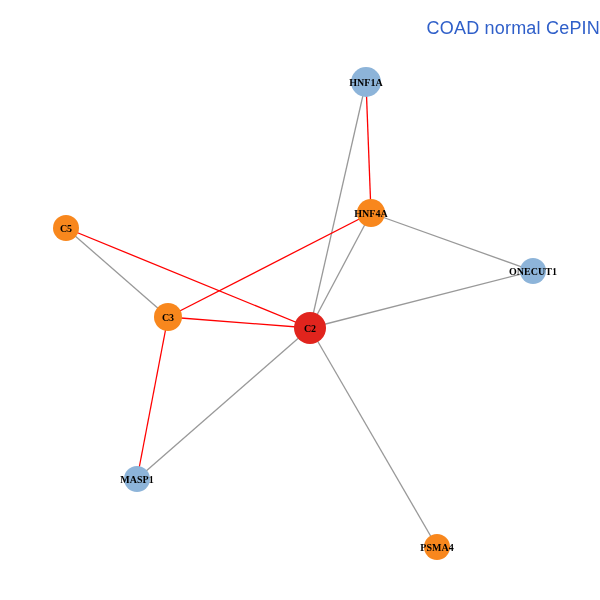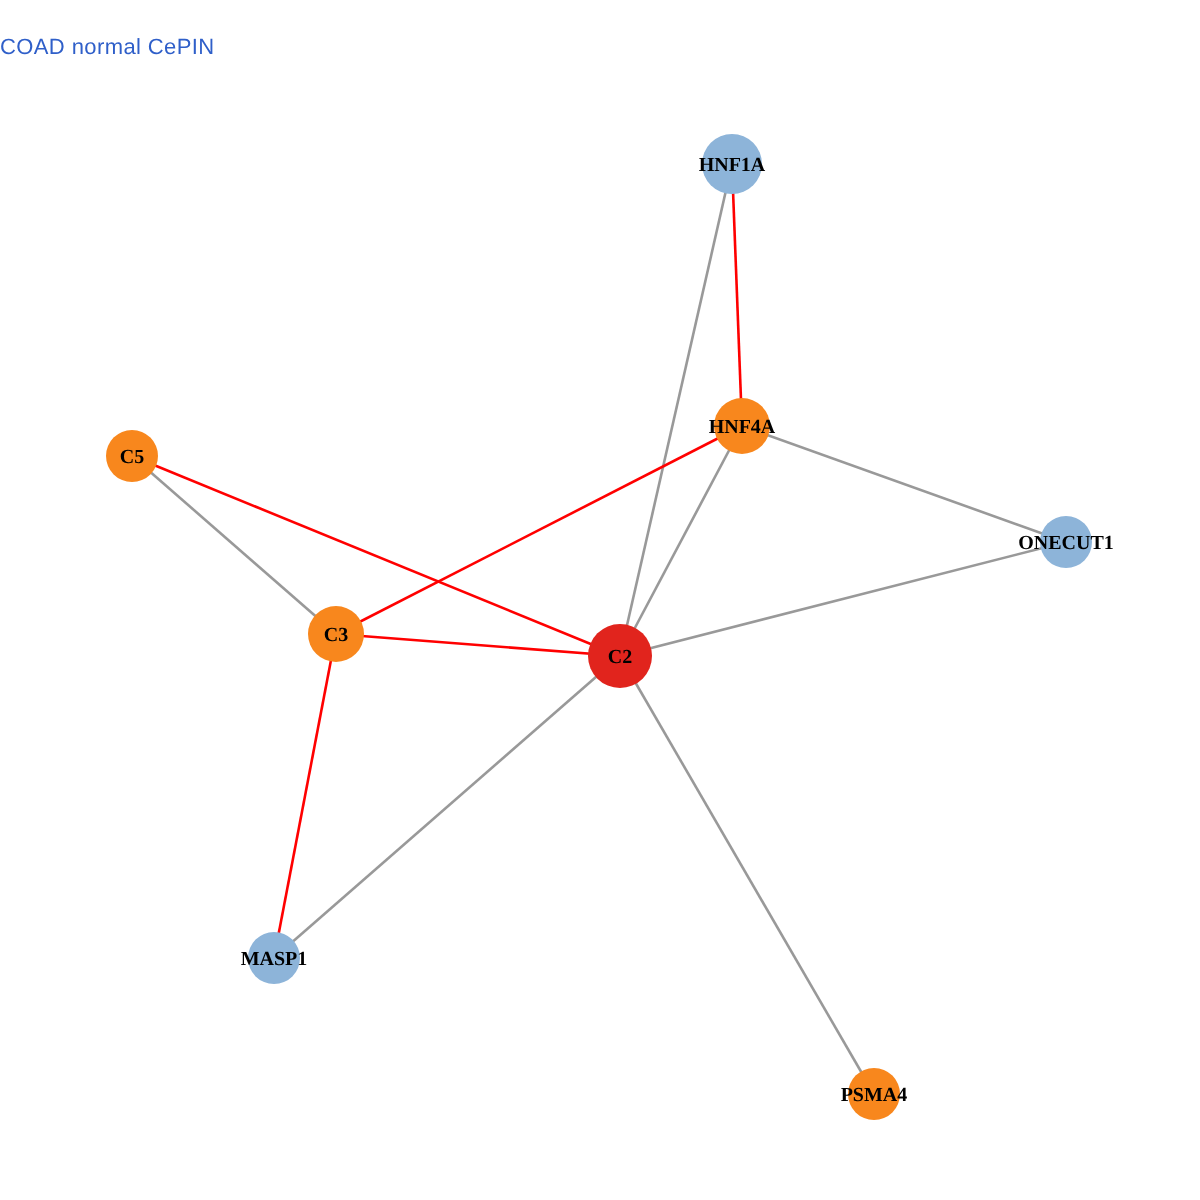--- a/index.html
+++ b/index.html
@@ -15,22 +15,22 @@
     position: relative;
     width: 600px;
     height: 600px;
     background: #ffffff;
   }
   .chart-title {
     position: absolute;
     top: 18px;
     left: 0;
     width: 100%;
-    text-align: left;
-    font-size: 11px;
+    text-align: right;
+    font-size: 18px;
     font-weight: 400;
     letter-spacing: 0.2px;
   }
   svg.network {
     position: absolute;
     top: 0;
     left: 0;
   }
   svg text.node-label {
     font-family: "Liberation Serif", serif;

